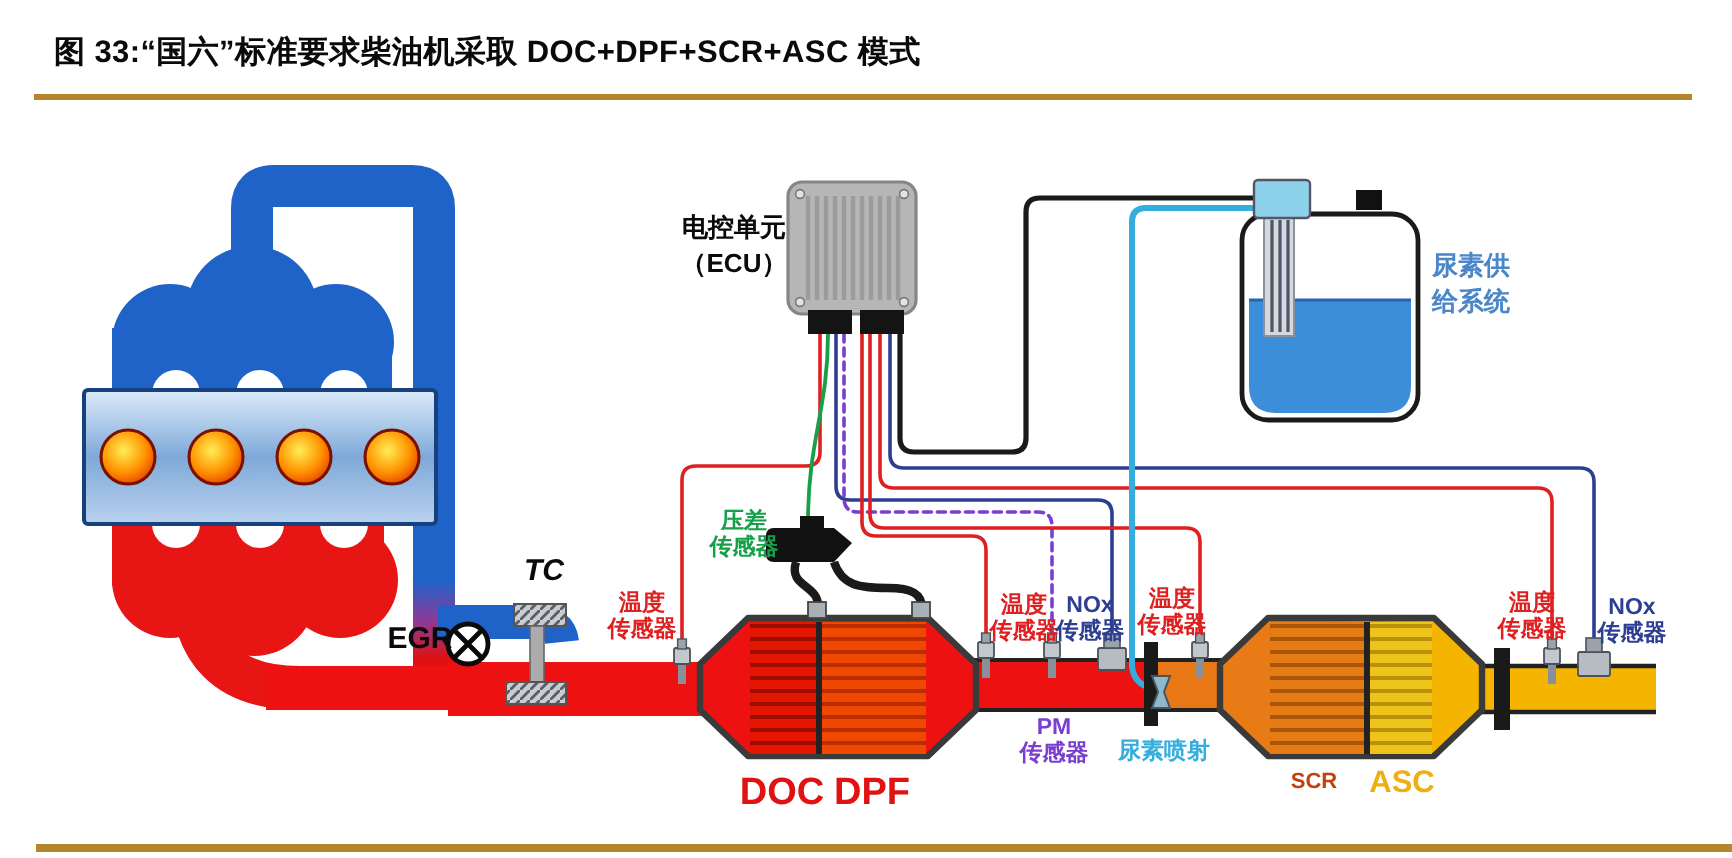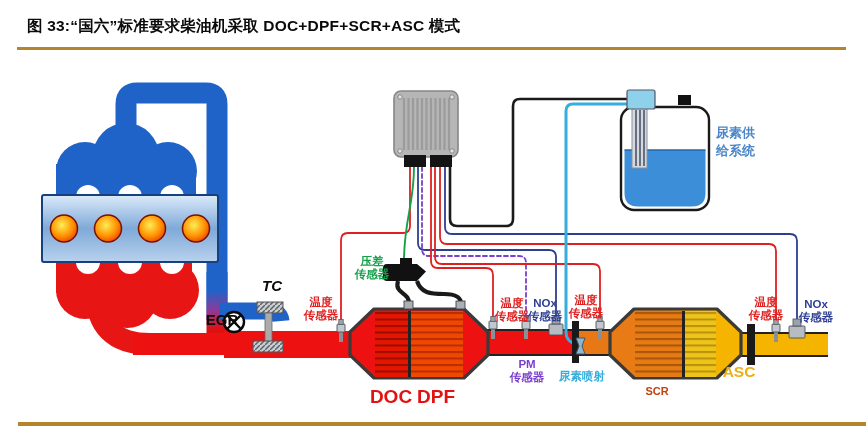--- a/index.html
+++ b/index.html
@@ -220,23 +220,27 @@
       <path d="M 404 98 V 150 M 408.5 98 V 150 M 413 98 V 150 M 417.5 98 V 150 M 422 98 V 150 M 426.5 98 V 150 M 431 98 V 150 M 435.5 98 V 150 M 440 98 V 150 M 444.5 98 V 150 M 449 98 V 150" stroke="#9b9b9b" stroke-width="2.2"></path>
       <circle cx="400" cy="97" r="2.2" fill="#e3e3e3" stroke="#777" stroke-width="0.8"></circle>
       <circle cx="452" cy="97" r="2.2" fill="#e3e3e3" stroke="#777" stroke-width="0.8"></circle>
       <circle cx="400" cy="151" r="2.2" fill="#e3e3e3" stroke="#777" stroke-width="0.8"></circle>
       <circle cx="452" cy="151" r="2.2" fill="#e3e3e3" stroke="#777" stroke-width="0.8"></circle>
       <rect x="404" y="155" width="22" height="12" fill="#141414"></rect>
       <rect x="430" y="155" width="22" height="12" fill="#141414"></rect>
     </g>
   </svg>
 
+  <div id="lbl-ecu">
+    <div>电控单元</div>
+    <div>（ECU）</div>
+  </div>
 
   <div class="lbl s15 black" style="left:272px;top:278px;font-style:italic;">TC</div>
-  <div class="lbl s15 black" style="left:222px;top:312px;">EGR</div>
+  <div class="lbl s15 black" style="left:210px;top:312px;">EGR</div>
 
   <div class="lbl s11 temp" style="left:321px;top:296px;">
     <div>温度</div>
       <div>传感器</div>
   </div>
   <div class="lbl s11 press" style="left:372px;top:256px;">
     <div>压差</div>
       <div>传感器</div>
   </div>
   <div class="lbl s11 temp" style="left:512px;top:297px;">
@@ -261,20 +265,20 @@
       <div>传感器</div>
   </div>
   <div class="lbl s11 nox" style="left:816px;top:298px;">
     <div>NOx</div>
       <div>传感器</div>
   </div>
 
   <div class="lbl" id="lbl-doc" style="left:391px;top:386px;">DOC</div>
   <div class="lbl" id="lbl-dpf" style="left:436px;top:386px;">DPF</div>
   <div class="lbl" id="lbl-scr" style="left:657px;top:385px;">SCR</div>
-  <div class="lbl" id="lbl-asc" style="left:701px;top:363px;margin-left:38px;">ASC</div>
+  <div class="lbl" id="lbl-asc" style="left:701px;top:383px;">ASC</div>
 
   <div id="lbl-tank">
     <div>尿素供</div>
     <div>给系统</div>
   </div>
 
 </div>
 
 </body></html>

